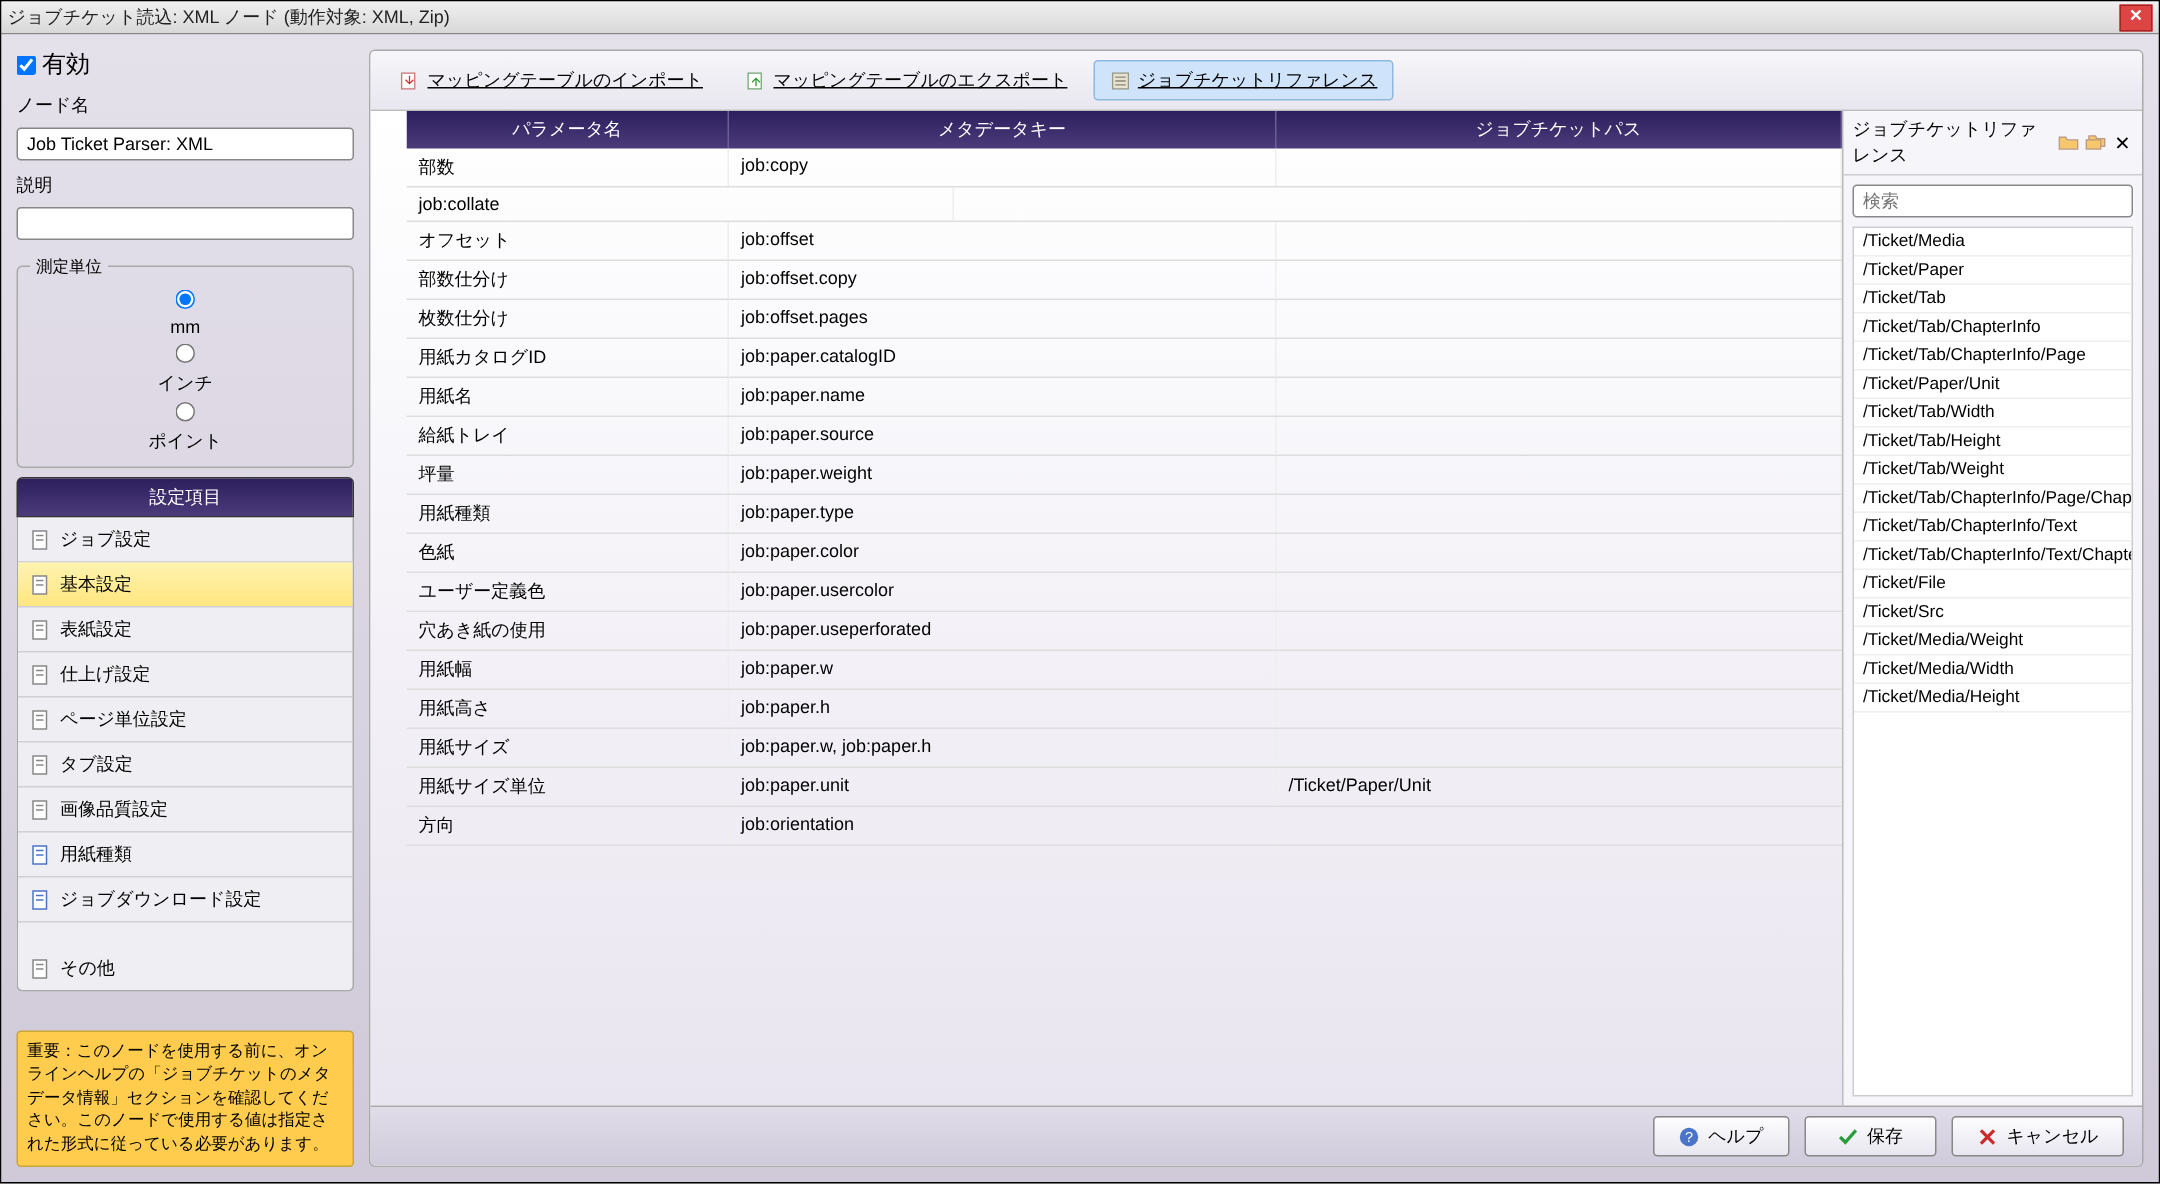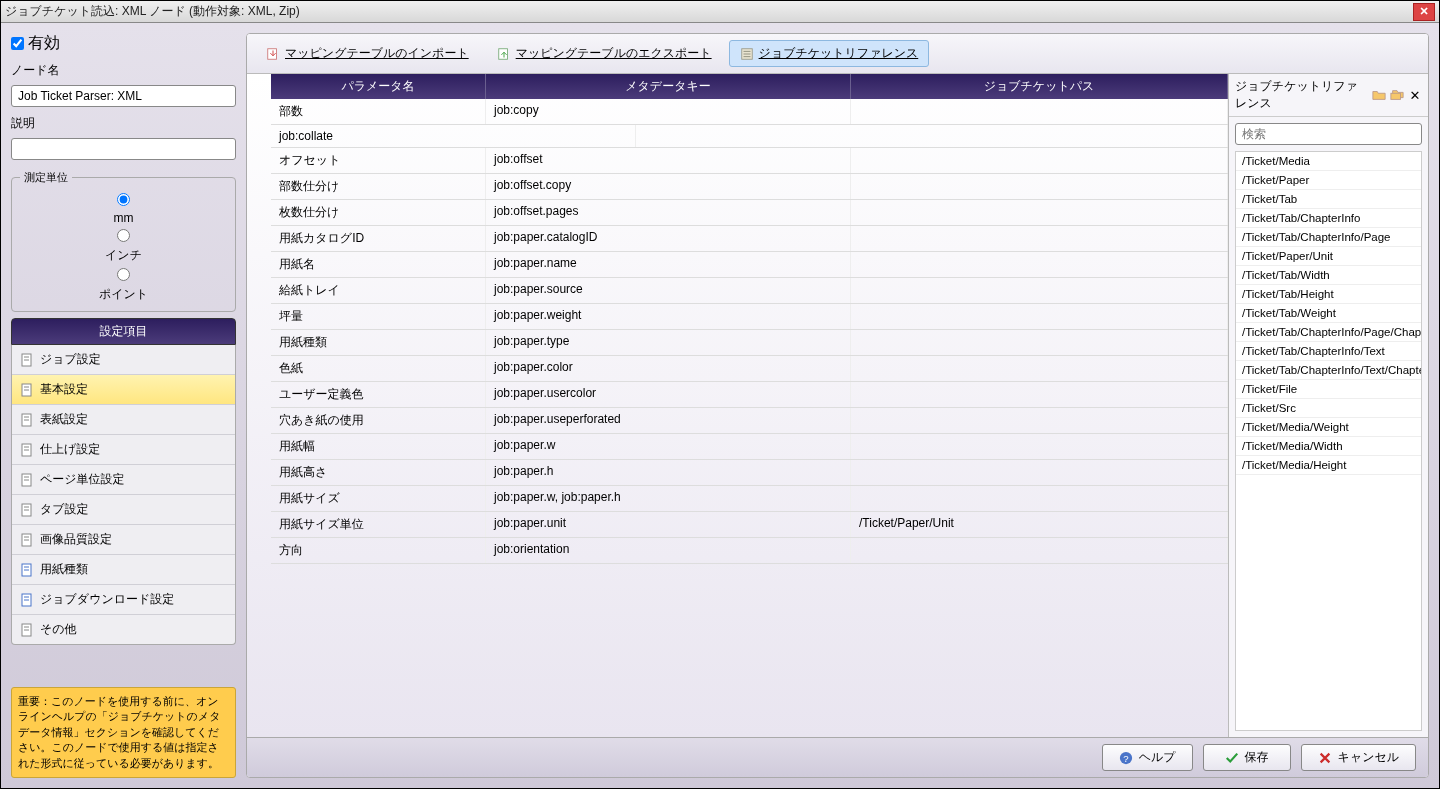--- a/index.html
+++ b/index.html
@@ -12,21 +12,21 @@
 .leftpanel { width: 225px; display:flex; flex-direction:column; gap:6px; }
 .check-row { display:flex; align-items:center; gap:4px; }
 .label { font-size:12px; margin-top:2px; }
 .txtinput { width:100%; height:22px; border:1px solid #888; border-radius:3px; background:#fff; font-size:12px; padding:0 6px; }
 fieldset.units { border:1px solid #aaa; border-radius:4px; padding:4px 8px 8px; font-size:12px; margin-top:4px; }
 fieldset.units legend { font-size:11px; padding:0 4px; }
 .radio-row { display:flex; align-items:center; gap:5px; margin-top:4px;flex-direction:column; }
 .settings-header { background: linear-gradient(#2d1e5e,#4b3b7a); color:#fff; text-align:center; font-size:12px; padding:4px 0; border-radius:4px 4px 0 0; border:1px solid #333; }
 .settings-list { border:1px solid #aaa; border-top:none; border-radius:0 0 4px 4px; background:#efeef2; flex:0 0 auto; }
 .settings-item { display:flex; align-items:center; gap:6px; padding:6px 8px; font-size:12px; border-bottom:1px solid #d0cfd6; cursor:pointer; }
-.settings-item:last-child { border-bottom:none; }
+.settings-item:last-child { border-bottom:none;margin-top:16px; }
 .settings-item.sel { background: linear-gradient(#fff3b0,#ffe680); }
 .settings-item .si-icon { width:14px; height:14px; display:inline-block; }
 .warningbox { background:#ffcc4d; border:1px solid #caa538; font-size:11px; padding:6px; border-radius:3px; line-height:1.4; }
 .mainpanel { flex:1; display:flex; flex-direction:column; border:1px solid #aaa; border-radius:4px; background:#fff; overflow:hidden; position:relative; }
 .toolbar { display:flex; align-items:center; gap:6px; padding:6px 8px; border-bottom:1px solid #bbb; background:linear-gradient(#f7f6fa,#e8e6ef);text-decoration:underline; }
 .tbtn { display:flex; align-items:center; gap:5px; font-size:12px; padding:4px 10px; border:1px solid transparent; border-radius:3px; cursor:pointer; }
 .tbtn.toggled { background:#cfe4fb; border-color:#8db8e0; }
 .tb-icon { width:14px; height:14px; display:inline-block; }
 .tablewrap { flex:1; display:flex; overflow:hidden; background: linear-gradient(#fff,#e9e5f0); }
 .maintable { flex:1; display:flex; flex-direction:column; overflow:auto;margin-left:24px; }

